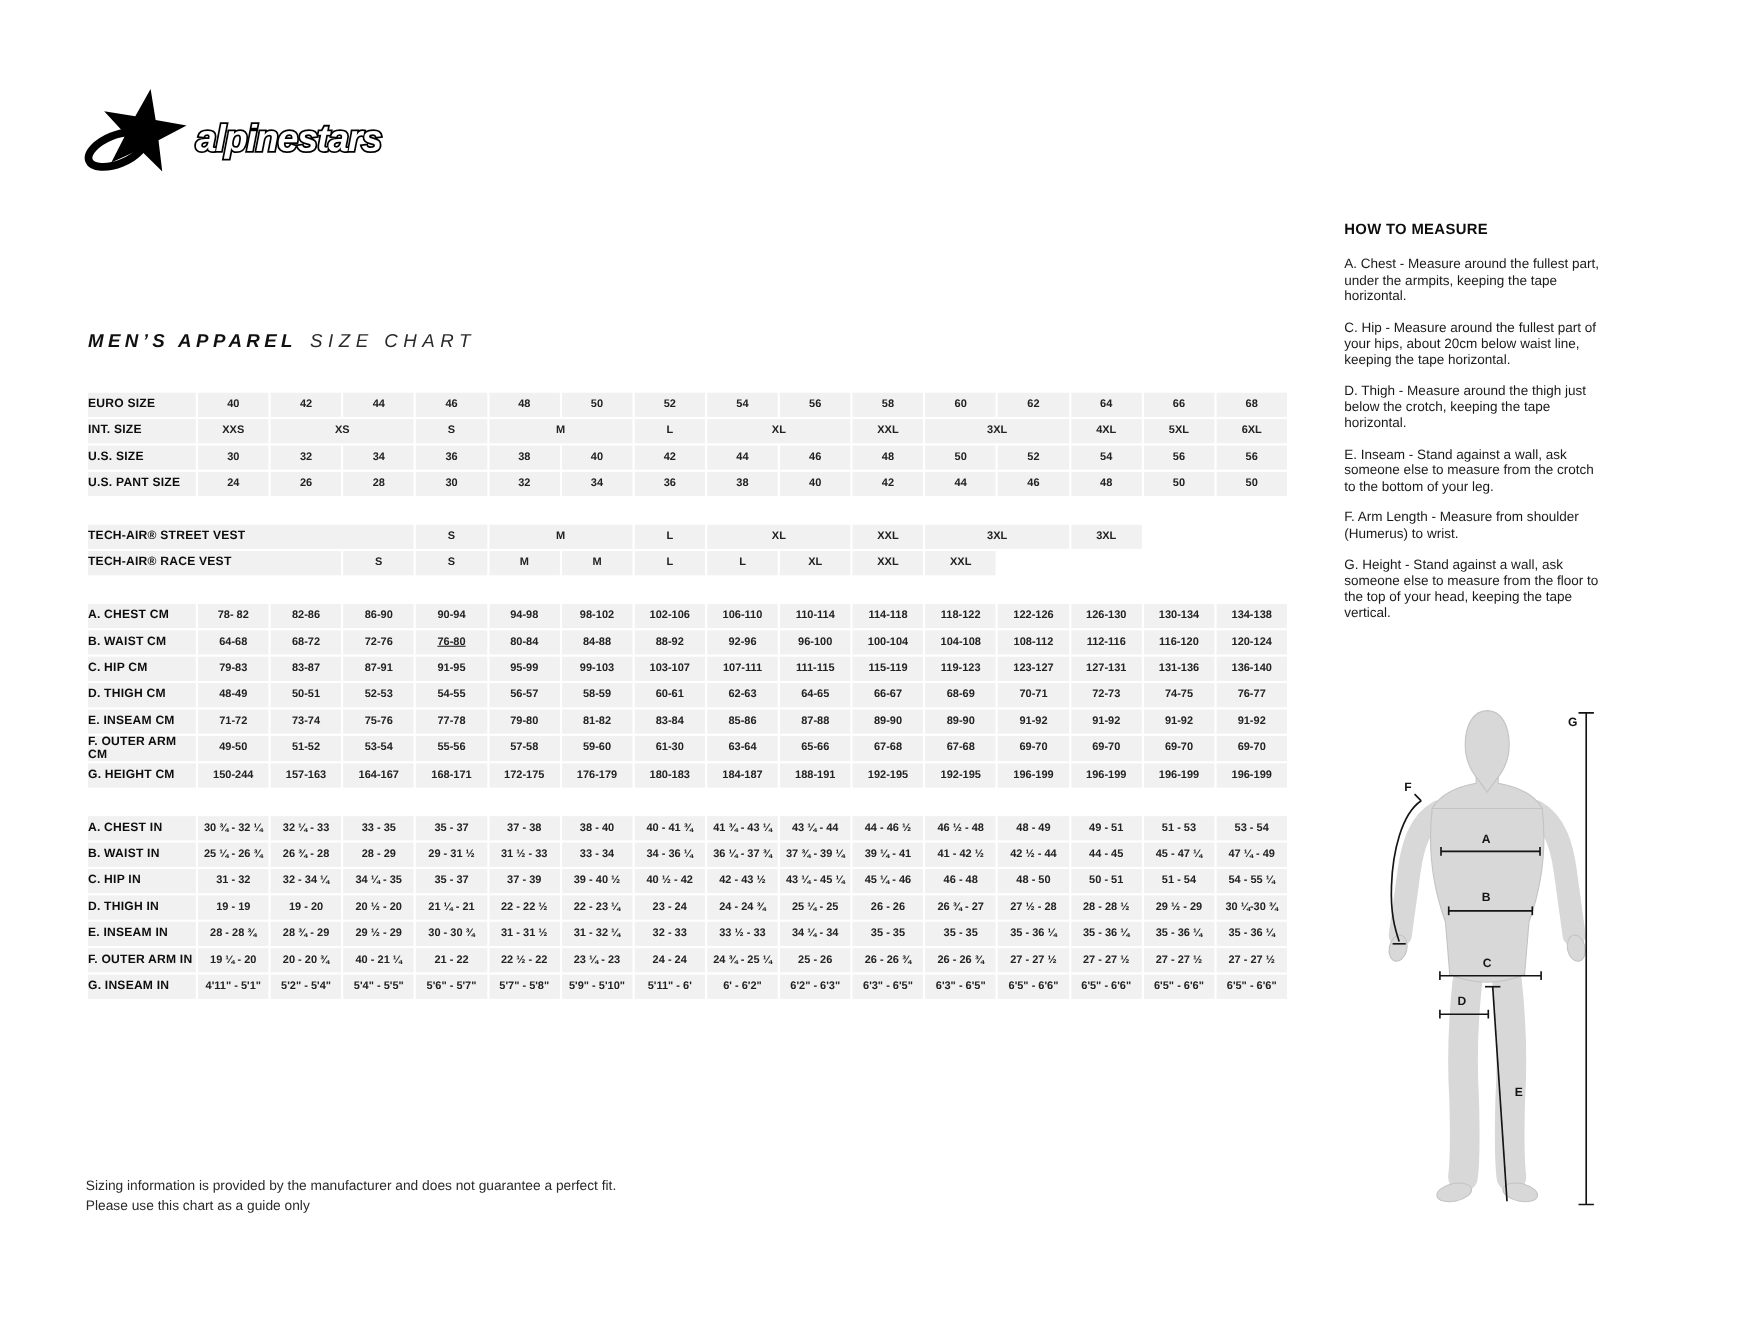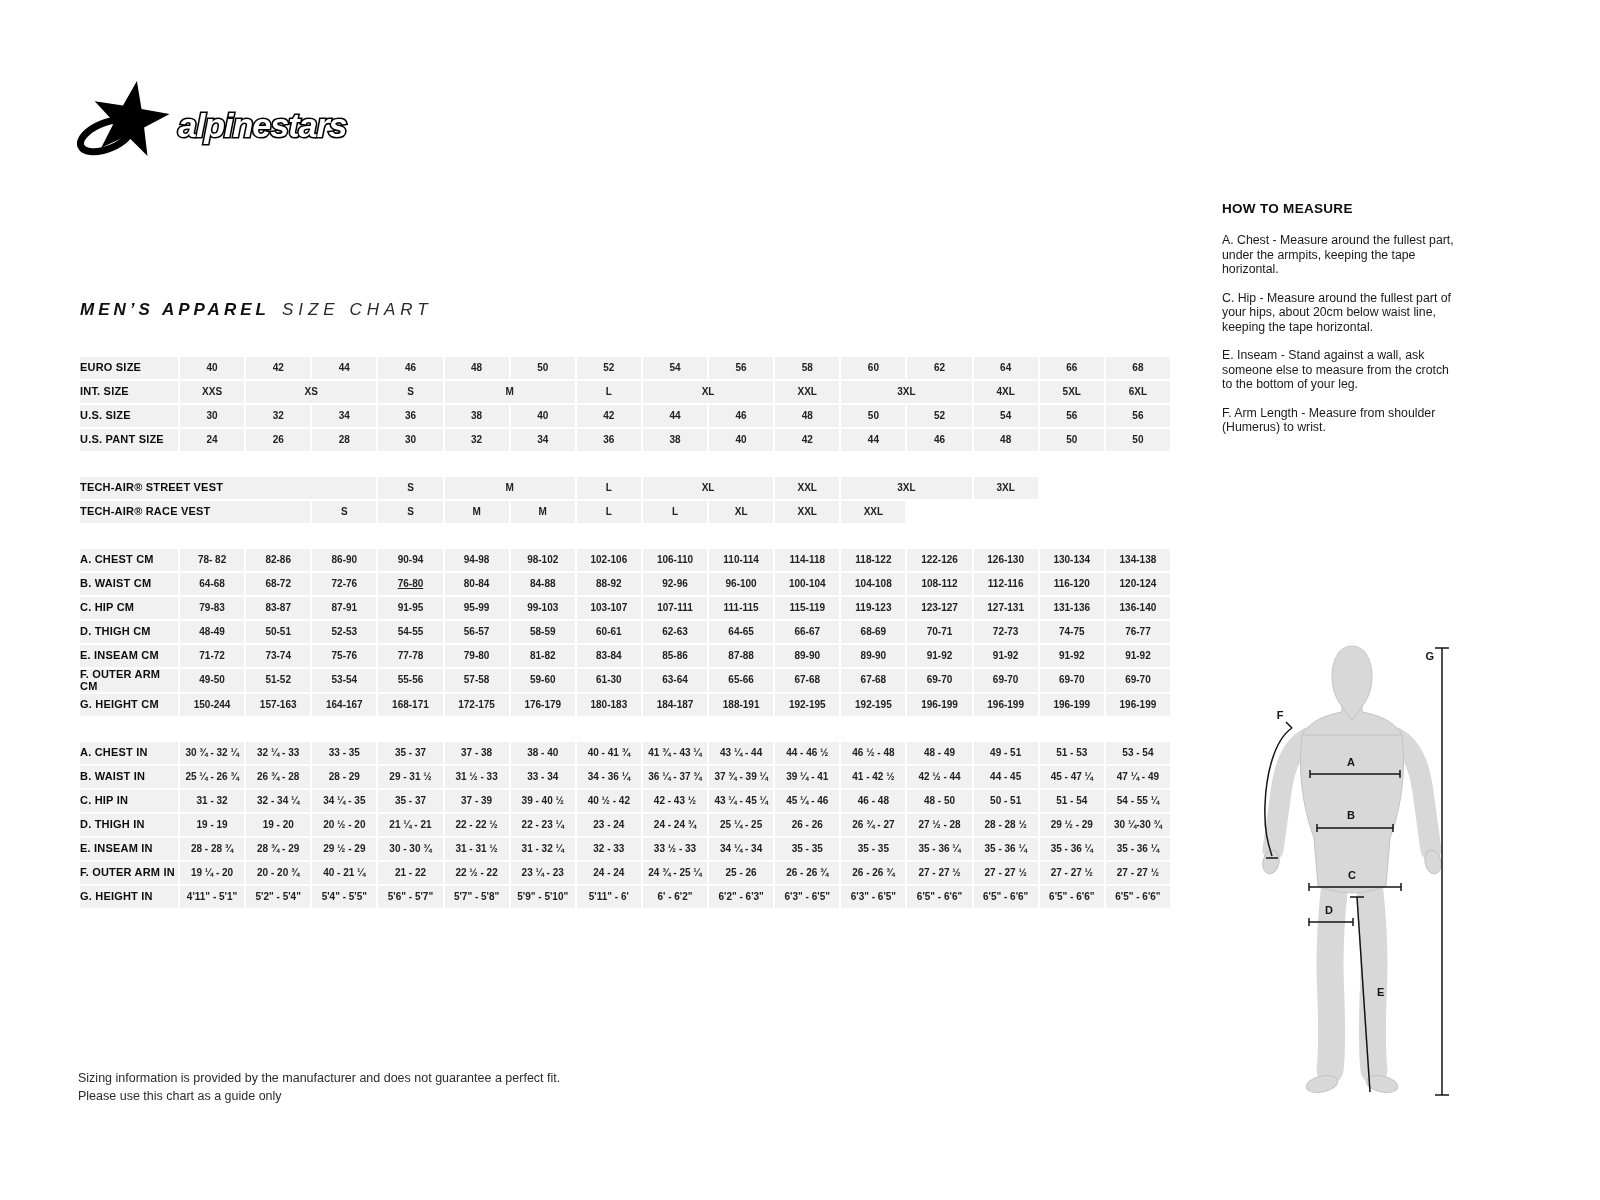--- a/index.html
+++ b/index.html
@@ -342,21 +342,21 @@
     <div class="cell" style="grid-column: span 1;">23 ¼ - 23</div>
     <div class="cell" style="grid-column: span 1;">24 - 24</div>
     <div class="cell" style="grid-column: span 1;">24 ¾ - 25 ¼</div>
     <div class="cell" style="grid-column: span 1;">25  - 26</div>
     <div class="cell" style="grid-column: span 1;">26  - 26 ¾</div>
     <div class="cell" style="grid-column: span 1;">26  - 26 ¾</div>
     <div class="cell" style="grid-column: span 1;">27  - 27 ½</div>
     <div class="cell" style="grid-column: span 1;">27  - 27 ½</div>
     <div class="cell" style="grid-column: span 1;">27  - 27 ½</div>
     <div class="cell" style="grid-column: span 1;">27  - 27 ½</div>
-    <div class="cell label" style="grid-column: span 1;">G. HEIGHT IN</div>
+    <div class="cell label" style="grid-column: span 1;">G. INSEAM IN</div>
     <div class="cell" style="grid-column: span 1;">4'11" - 5'1"</div>
     <div class="cell" style="grid-column: span 1;">5'2" - 5'4"</div>
     <div class="cell" style="grid-column: span 1;">5'4" - 5'5"</div>
     <div class="cell" style="grid-column: span 1;">5'6" - 5'7"</div>
     <div class="cell" style="grid-column: span 1;">5'7" - 5'8"</div>
     <div class="cell" style="grid-column: span 1;">5'9" - 5'10"</div>
     <div class="cell" style="grid-column: span 1;">5'11" - 6'</div>
     <div class="cell" style="grid-column: span 1;">6' - 6'2"</div>
     <div class="cell" style="grid-column: span 1;">6'2" - 6'3"</div>
     <div class="cell" style="grid-column: span 1;">6'3" - 6'5"</div>
@@ -365,22 +365,24 @@
     <div class="cell" style="grid-column: span 1;">6'5" - 6'6"</div>
     <div class="cell" style="grid-column: span 1;">6'5" - 6'6"</div>
     <div class="cell" style="grid-column: span 1;">6'5" - 6'6"</div>
   </div>
 
 <div id="measure">
   <h3>HOW TO MEASURE</h3>
   <div>
       <p>A. Chest - Measure around the fullest part, under the armpits, keeping the tape horizontal.</p>
       <p>C. Hip - Measure around the fullest part of your hips, about 20cm below waist line, keeping the tape horizontal.</p>
+      <p>D. Thigh - Measure around the thigh just below the crotch, keeping the tape horizontal.</p>
       <p>E. Inseam - Stand against a wall, ask someone else to measure from the crotch to the bottom of your leg.</p>
       <p>F. Arm Length - Measure from shoulder (Humerus) to wrist.</p>
+      <p>G. Height - Stand against a wall, ask someone else to measure from the floor to the top of your head, keeping the tape vertical.</p>
     </div>
 </div>
 
 <svg id="diagram" width="330" height="465" viewBox="0 0 330 465">
 
   <g>
 
     <path class="limb" stroke-width="21" d="M78,98 C60,108 54,130 51,152 C48,175 45,195 43,210"></path>
     <path class="limb" stroke-width="21" d="M166,98 C184,108 190,130 193,152 C196,175 199,195 201,210"></path>
     <ellipse class="fig" cx="41" cy="222" rx="8" ry="12" transform="rotate(12 41 222)"></ellipse>

